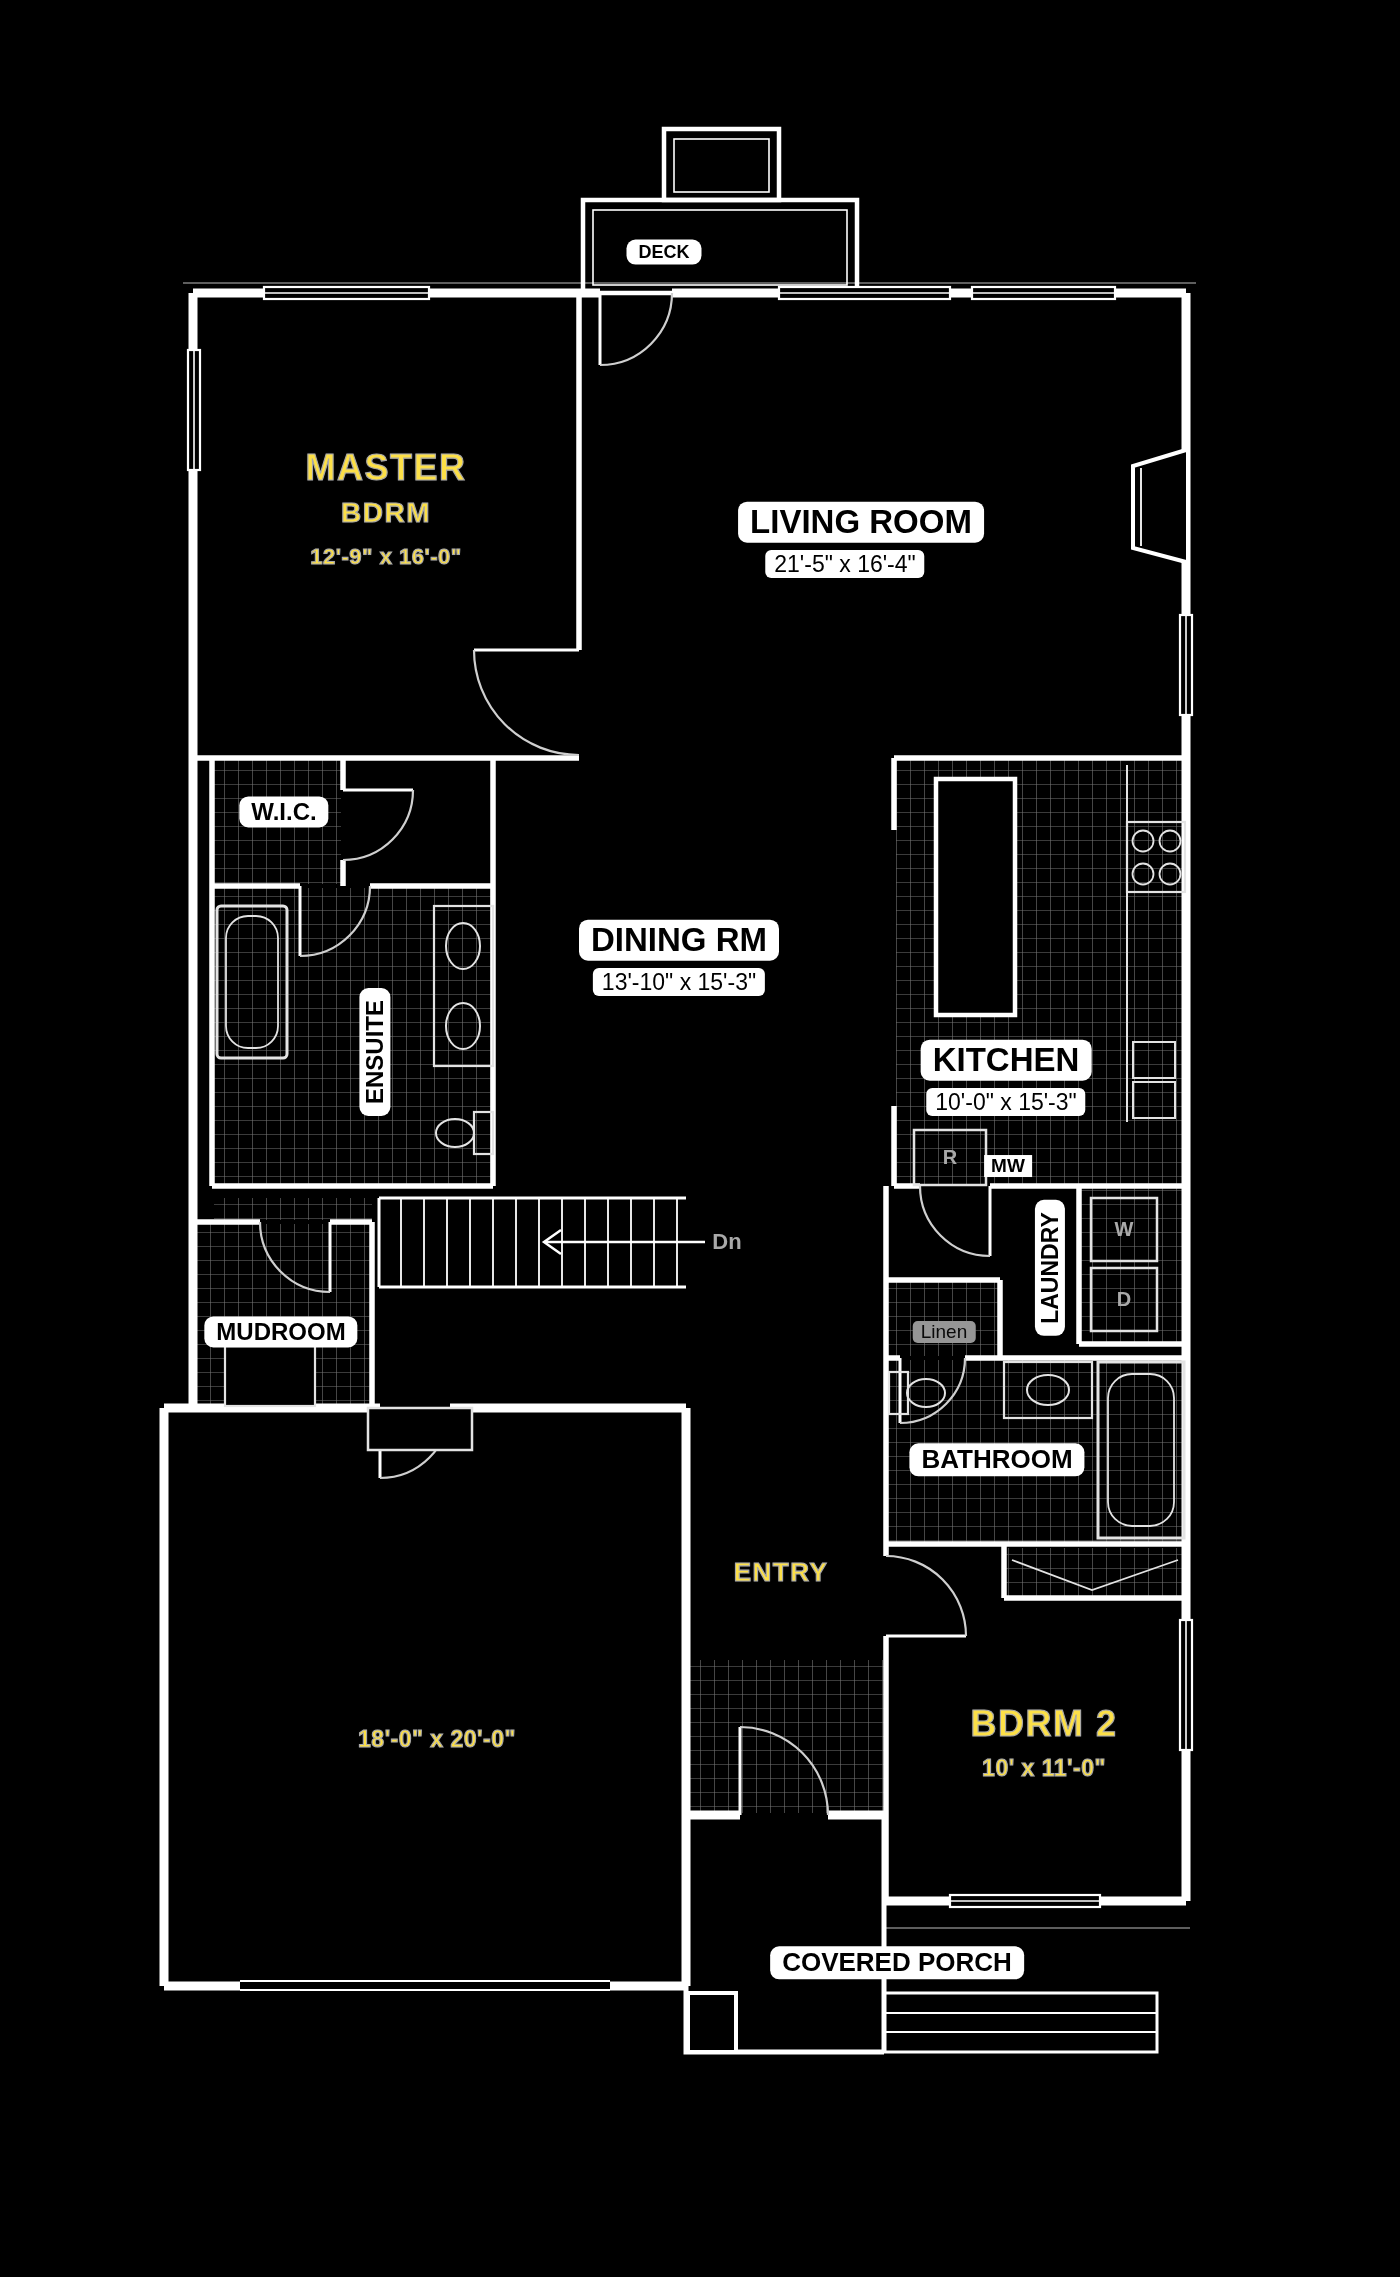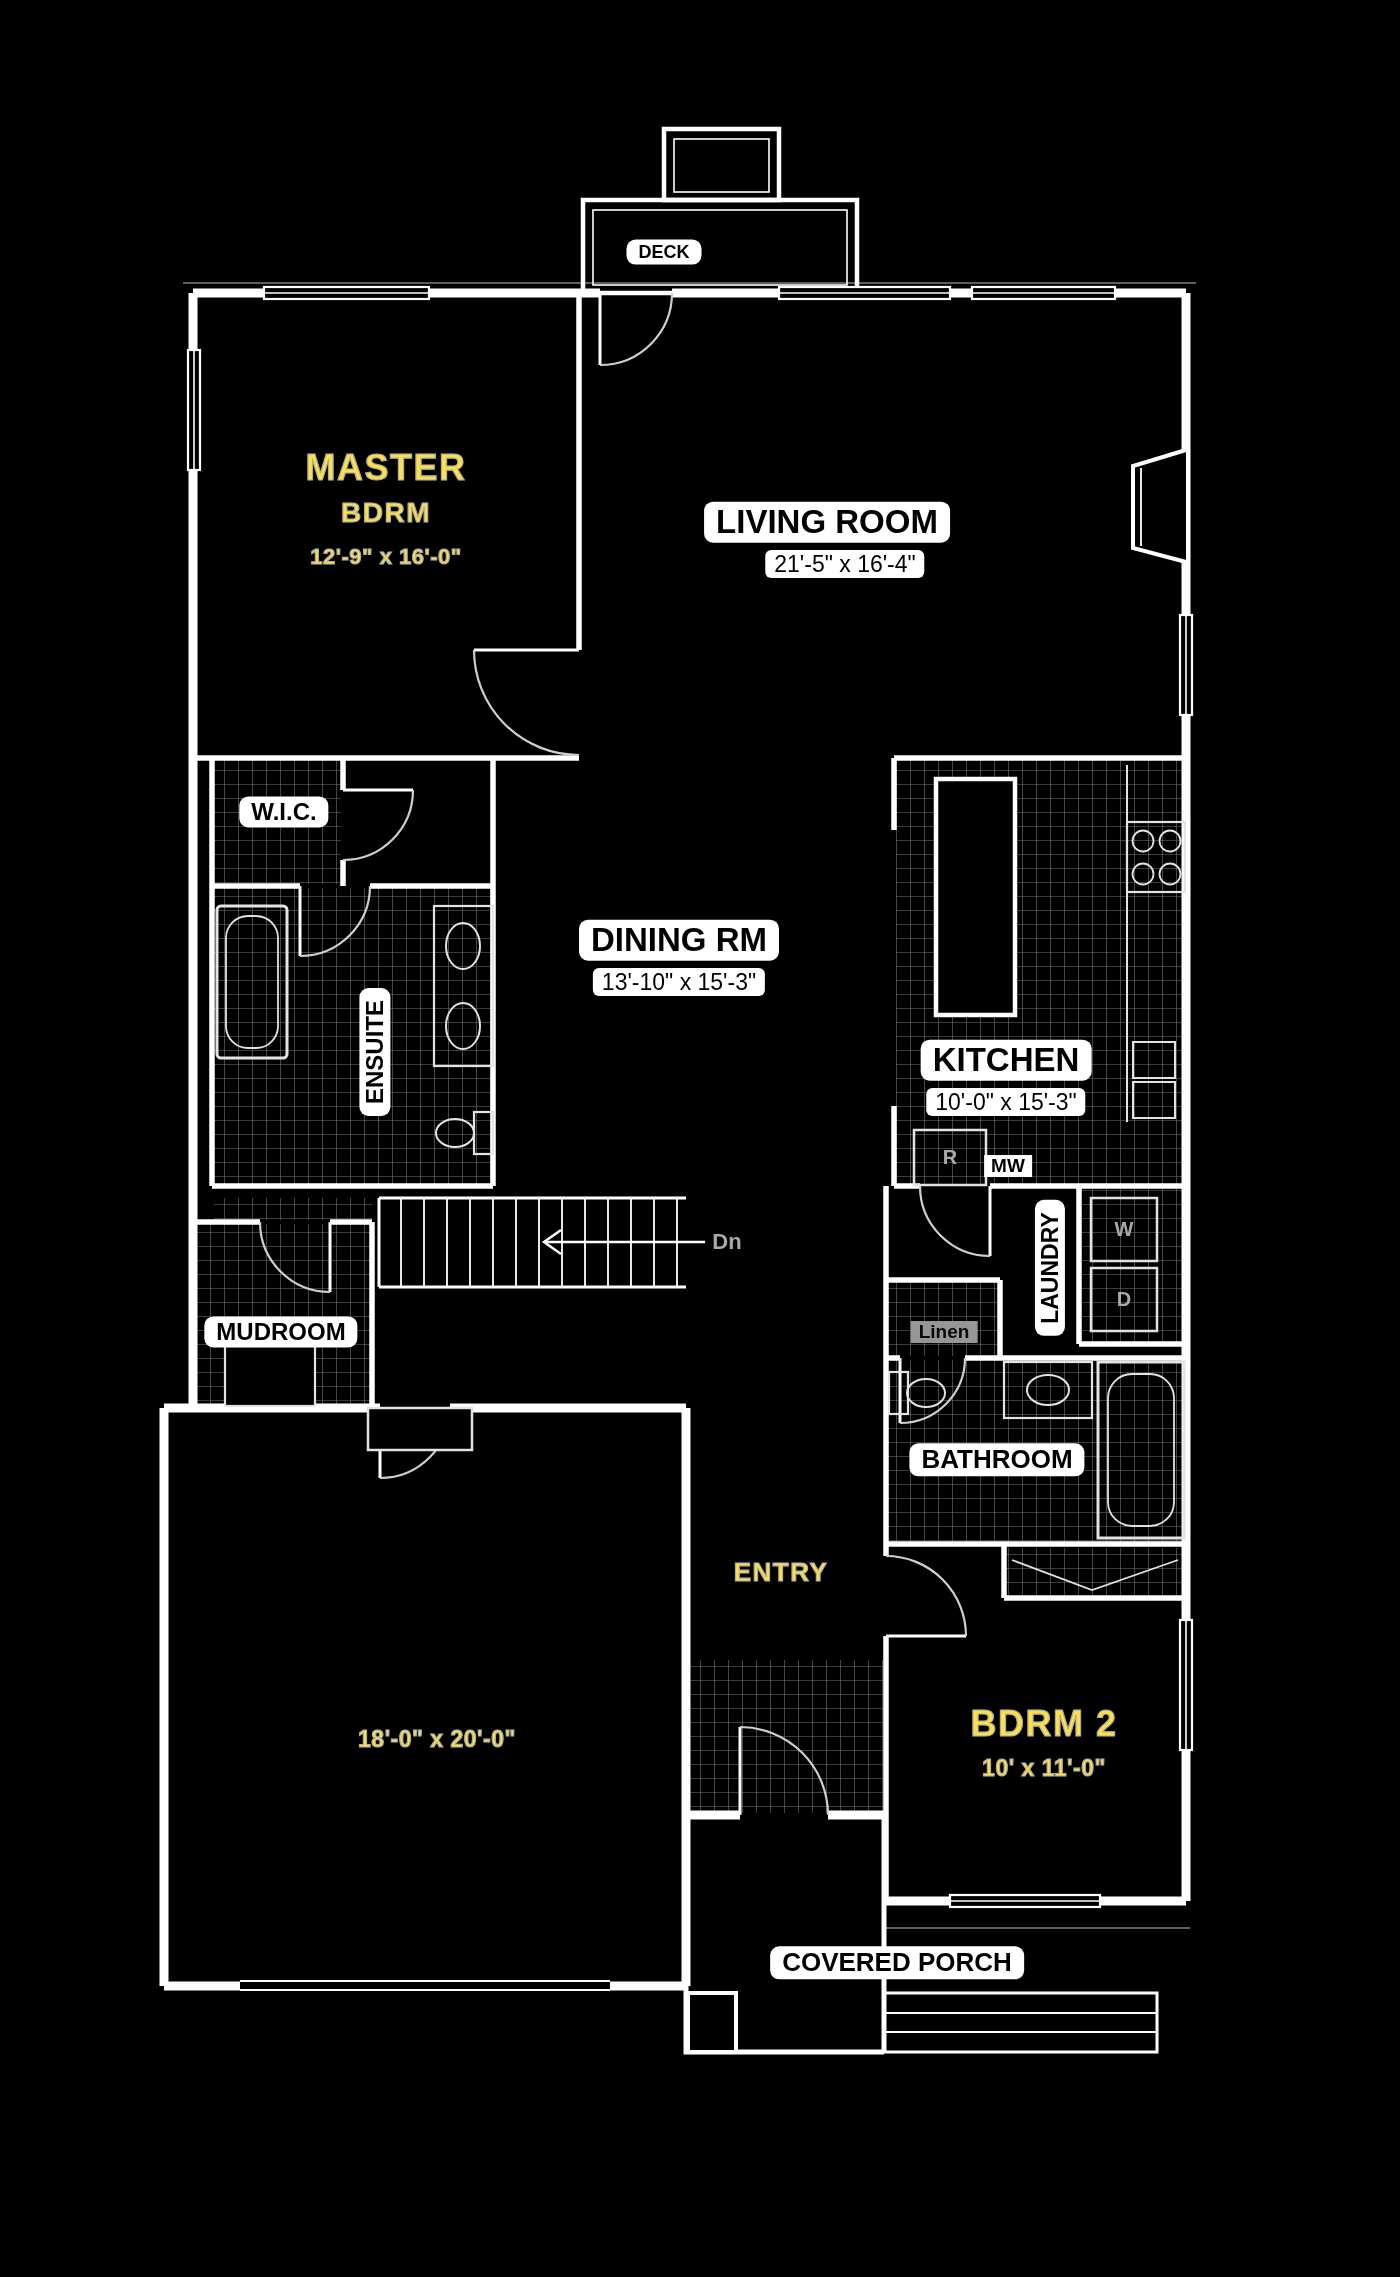--- a/index.html
+++ b/index.html
@@ -5,21 +5,21 @@
   html,body{margin:0;padding:0;background:#000;}
   #plan{position:relative;width:1400px;height:2277px;background:#000;overflow:hidden;font-family:"Liberation Sans",sans-serif;}
   #plan svg{position:absolute;left:0;top:0;}
   .lbl{position:absolute;transform:translate(-50%,-50%);font-family:"Liberation Sans",sans-serif;white-space:nowrap;line-height:1.05;text-align:center;}
   .badge{background:#fff;color:#000;border-radius:9px;padding:3px 12px;font-weight:700;}
   .badge.dim{font-weight:500;border-radius:6px;padding:2px 9px;}
   .badge.small{padding:1px 7px;border-radius:0;}
   .vert{transform:translate(-50%,-50%) rotate(-90deg);}
   .ghost{color:#fde047;-webkit-text-stroke:1.1px #a9a9a9;text-shadow:0 0 2px rgba(235,235,235,.25);font-weight:700;letter-spacing:1.5px;}
   .gray{color:#a9a9a9;font-weight:700;}
-  .chip{background:#969696;color:#0a0a0a;border-radius:0;padding:1px 8px;font-weight:700;}
+  .chip{background:#969696;color:#0a0a0a;border-radius:5px;padding:1px 8px;font-weight:400;}
   .title{transform:none;border-bottom:3px solid #cfcfcf;padding-bottom:7px;}
 </style>
 </head>
 <body>
 
 <div id="plan">
 
   <svg viewBox="0 0 1400 2277" width="1400" height="2277">
     <defs>
       <pattern id="tile" width="14" height="14" patternUnits="userSpaceOnUse">
@@ -152,21 +152,21 @@
       <rect x="688" y="1993" width="48" height="59" stroke-width="4" fill="#000"></rect>
     </g>
   </svg>
 
   <div class="lbl badge" style="left:664px;top:252px;font-size:18px;">DECK</div>
 
   <div class="lbl ghost" style="left:386px;top:468px;font-size:36px;">MASTER</div>
   <div class="lbl ghost" style="left:386px;top:513px;font-size:28px;">BDRM</div>
   <div class="lbl ghost" style="left:386px;top:557px;font-size:22px;letter-spacing:.5px;">12'-9" x 16'-0"</div>
 
-  <div class="lbl badge" style="left:827px;top:522px;font-size:33px;">LIVING ROOM</div>
+  <div class="lbl badge" style="left:861px;top:522px;font-size:33px;">LIVING ROOM</div>
   <div class="lbl badge dim" style="left:845px;top:564px;font-size:23px;">21'-5" x 16'-4"</div>
 
   <div class="lbl badge" style="left:284px;top:812px;font-size:24px;">W.I.C.</div>
 
   <div class="lbl badge" style="left:679px;top:940px;font-size:33px;">DINING RM</div>
   <div class="lbl badge dim" style="left:679px;top:982px;font-size:23px;">13'-10" x 15'-3"</div>
 
   <div class="lbl badge vert" style="left:375px;top:1052px;font-size:24px;">ENSUITE</div>
 
   <div class="lbl badge" style="left:1006px;top:1060px;font-size:33px;">KITCHEN</div>

